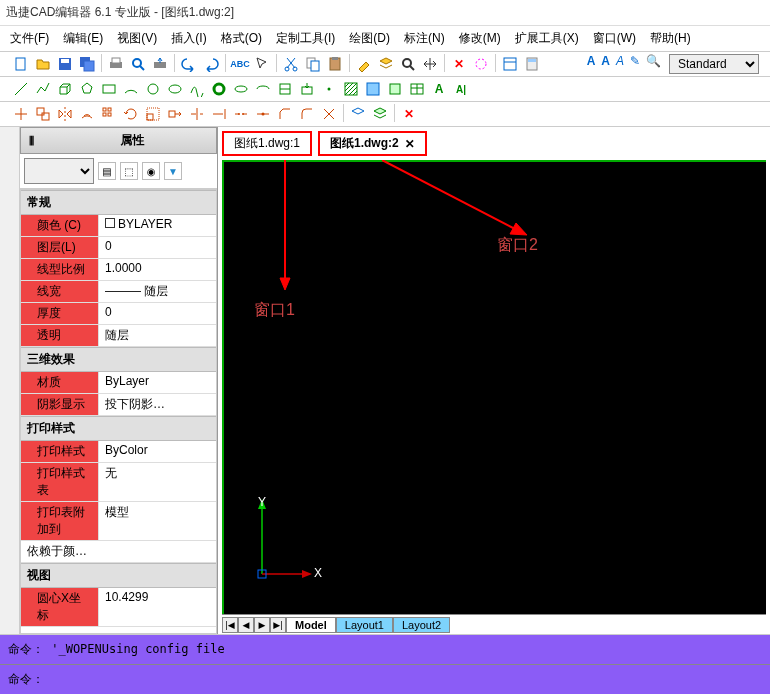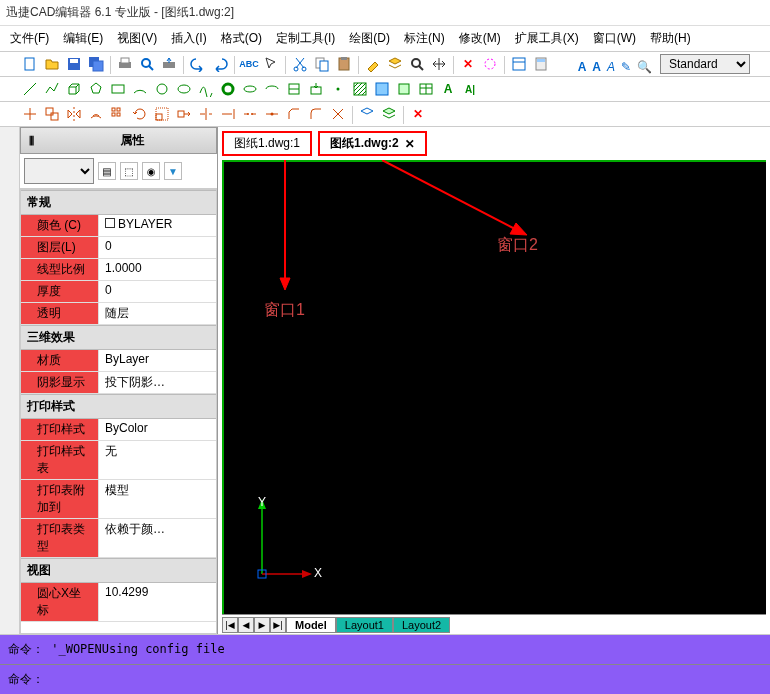--- a/index.html
+++ b/index.html
@@ -1,20 +1,20 @@
 <!DOCTYPE html>
 <html><head>
 <meta charset="utf-8">
 <style>
 *{box-sizing:border-box;margin:0;padding:0;font-family:"Microsoft YaHei","SimSun",sans-serif;font-size:12px}
 body{background:#fff;width:770px;height:694px;overflow:hidden;display:flex;flex-direction:column}
 .title-bar{background:#fff;padding:4px 6px;border-bottom:1px solid #ddd;color:#333}
 .menu-bar{display:flex;gap:2px;padding:2px 4px;background:#fff;border-bottom:1px solid #ccc}
 .menu-item{padding:2px 6px;cursor:pointer}
-.toolbar{display:flex;align-items:flex-end;padding:2px 20px;border-bottom:1px solid #ccc;gap:2px;flex-wrap:nowrap;overflow:hidden}
+.toolbar{display:flex;align-items:flex-start;padding:2px 11px;border-bottom:1px solid #ccc;gap:2px;flex-wrap:nowrap;overflow:hidden}
 .tb-btn{width:20px;height:20px;display:flex;align-items:center;justify-content:center;cursor:pointer;border:1px solid transparent}
 .sep{width:1px;height:18px;background:#ccc;margin:0 2px}
 .style-sel{height:20px;border:1px solid #888;padding:0 4px;width:90px;margin-left:4px}
 .main{flex:1;display:flex;overflow:hidden}
 .left-dock{width:20px;background:#f0f0f0;border-right:1px solid #ccc;writing-mode:vertical-lr}
 .props-panel{width:198px;display:flex;flex-direction:column;border-right:1px solid #999}
 .props-title{background:linear-gradient(#e8e8e8,#d0d0d0);padding:4px 8px;font-weight:bold;border:1px solid #999;display:flex;align-items:center}
 .props-title span{flex:1}
 .props-tool{display:flex;align-items:center;gap:4px;padding:4px;border-bottom:1px solid #ccc}
 .props-sel{flex:1;height:20px;border:1px solid #888;padding:12px 4px;max-width:70px}
@@ -30,21 +30,21 @@
 .doc-tab.active{background:#fff;font-weight:bold}
 .close-x{font-weight:bold;cursor:pointer}
 .canvas{flex:1;background:#000;position:relative;margin:0 4px}
 .ruler-v{position:absolute;left:0;top:0;bottom:0;width:2px;background:#0a0}
 .ruler-h{position:absolute;left:0;top:0;right:0;height:2px;background:#0a0}
 .ucs{position:absolute;left:30px;bottom:30px}
 .label{color:#c44;position:absolute;font-size:16px}
 .arrow{position:absolute;stroke:red;fill:red}
 .layout-tabs{display:flex;align-items:center;background:#fff;border-top:1px solid #888;height:20px;margin:0 4px;font-size:11px}
 .nav-btn{width:16px;height:16px;border:1px solid #888;display:flex;align-items:center;justify-content:center;font-size:9px;cursor:pointer;background:#eee}
-.ltab{padding:1px 8px;border:1px solid #888;background:#14b8a6;cursor:pointer;font-size:11px}
+.ltab{padding:1px 8px;border:1px solid #888;background:#7dd3fc;cursor:pointer;font-size:11px}
 .ltab.active{background:#fff;font-weight:bold}
 .cmd{padding:6px 8px;background:#8b5cf6;border-top:1px solid #ccc;font-family:"SimSun",monospace}
 .icon-svg{width:16px;height:16px}
 .sq{width:10px;height:10px;border:1px solid #333;display:inline-block;margin-right:3px}
 </style>
 </head>
 <body>
 
 <div class="title-bar">迅捷CAD编辑器 6.1 专业版  -  [图纸1.dwg:2]</div>
 
@@ -426,20 +426,24 @@
         </div>
         <div class="prop-row">
           <div class="prop-name">图层(L)</div>
           <div class="prop-val">0</div>
         </div>
         <div class="prop-row">
           <div class="prop-name">线型比例</div>
           <div class="prop-val">1.0000</div>
         </div>
         <div class="prop-row">
+          <div class="prop-name">线宽</div>
+          <div class="prop-val">——— 随层</div>
+        </div>
+        <div class="prop-row">
           <div class="prop-name">厚度</div>
           <div class="prop-val">0</div>
         </div>
         <div class="prop-row">
           <div class="prop-name">透明</div>
           <div class="prop-val">随层</div>
         </div>
         <div class="group-hdr">三维效果</div>
         <div class="prop-row">
           <div class="prop-name">材质</div>
@@ -456,21 +460,20 @@
         </div>
         <div class="prop-row">
           <div class="prop-name">打印样式表</div>
           <div class="prop-val">无</div>
         </div>
         <div class="prop-row">
           <div class="prop-name">打印表附加到</div>
           <div class="prop-val">模型</div>
         </div>
         <div class="prop-row">
-          <div class="prop-name">打印表类型</div>
           <div class="prop-val">依赖于颜…</div>
         </div>
         <div class="group-hdr">视图</div>
         <div class="prop-row">
           <div class="prop-name">圆心X坐标</div>
           <div class="prop-val">10.4299</div>
         </div>
       </div>
   </div>
 
@@ -486,21 +489,21 @@
     </div>
 
     <div class="canvas">
       <div class="ruler-v"></div>
       <div class="ruler-h"></div>
 
       <svg class="arrow" style="left:48px;top:0" width="30" height="130">
         <line x1="15" y1="0" x2="15" y2="120" stroke="red" stroke-width="2"></line>
         <polygon points="15,130 10,118 20,118"></polygon>
       </svg>
-      <div class="label" style="left:42px;top:140px">窗口1</div>
+      <div class="label" style="left:32px;top:140px">窗口1</div>
 
       <svg class="arrow" style="left:160px;top:0" width="150" height="80">
         <line x1="0" y1="0" x2="135" y2="70" stroke="red" stroke-width="2"></line>
         <polygon points="145,75 128,74 134,63"></polygon>
       </svg>
       <div class="label" style="left:275px;top:75px">窗口2</div>
 
       <svg class="ucs" width="70" height="90">
         <line x1="10" y1="80" x2="10" y2="10" stroke="#0c0" stroke-width="1.5"></line>
         <polygon points="10,5 6,15 14,15" fill="#0c0"></polygon>

